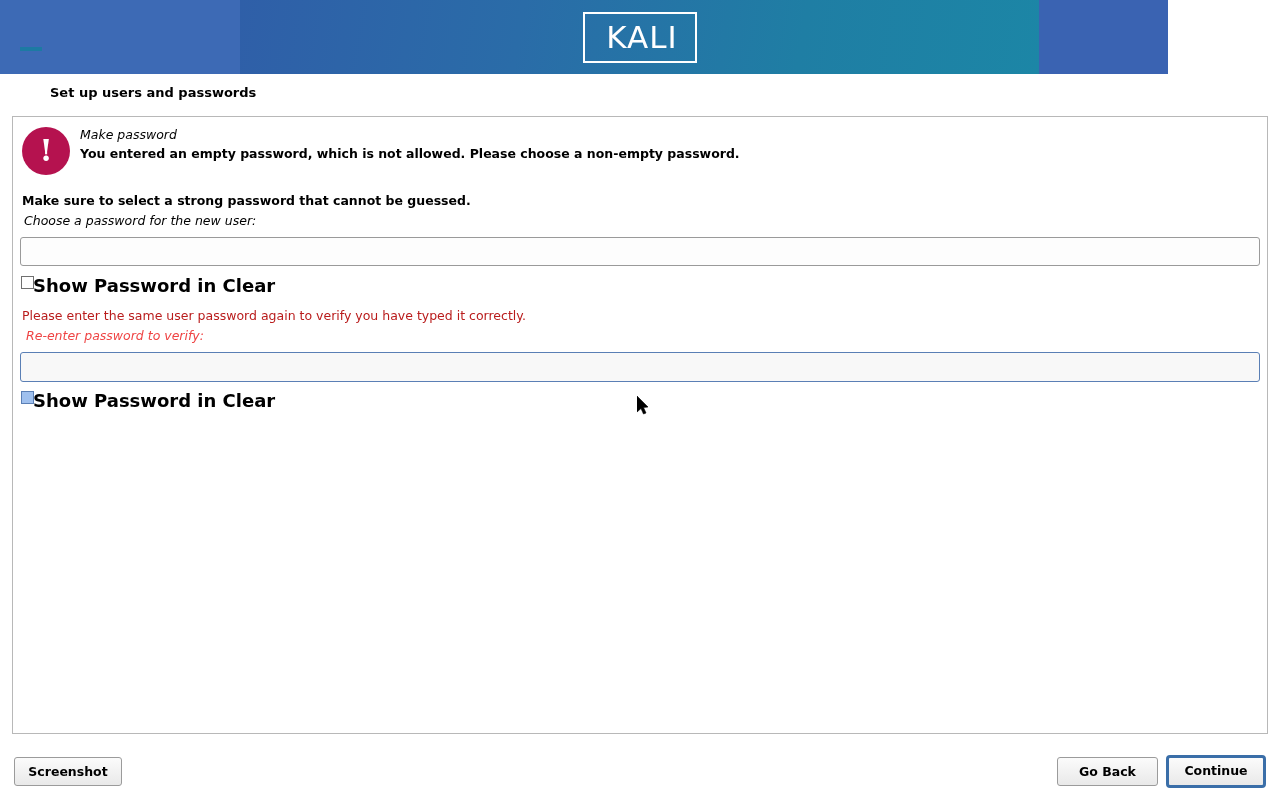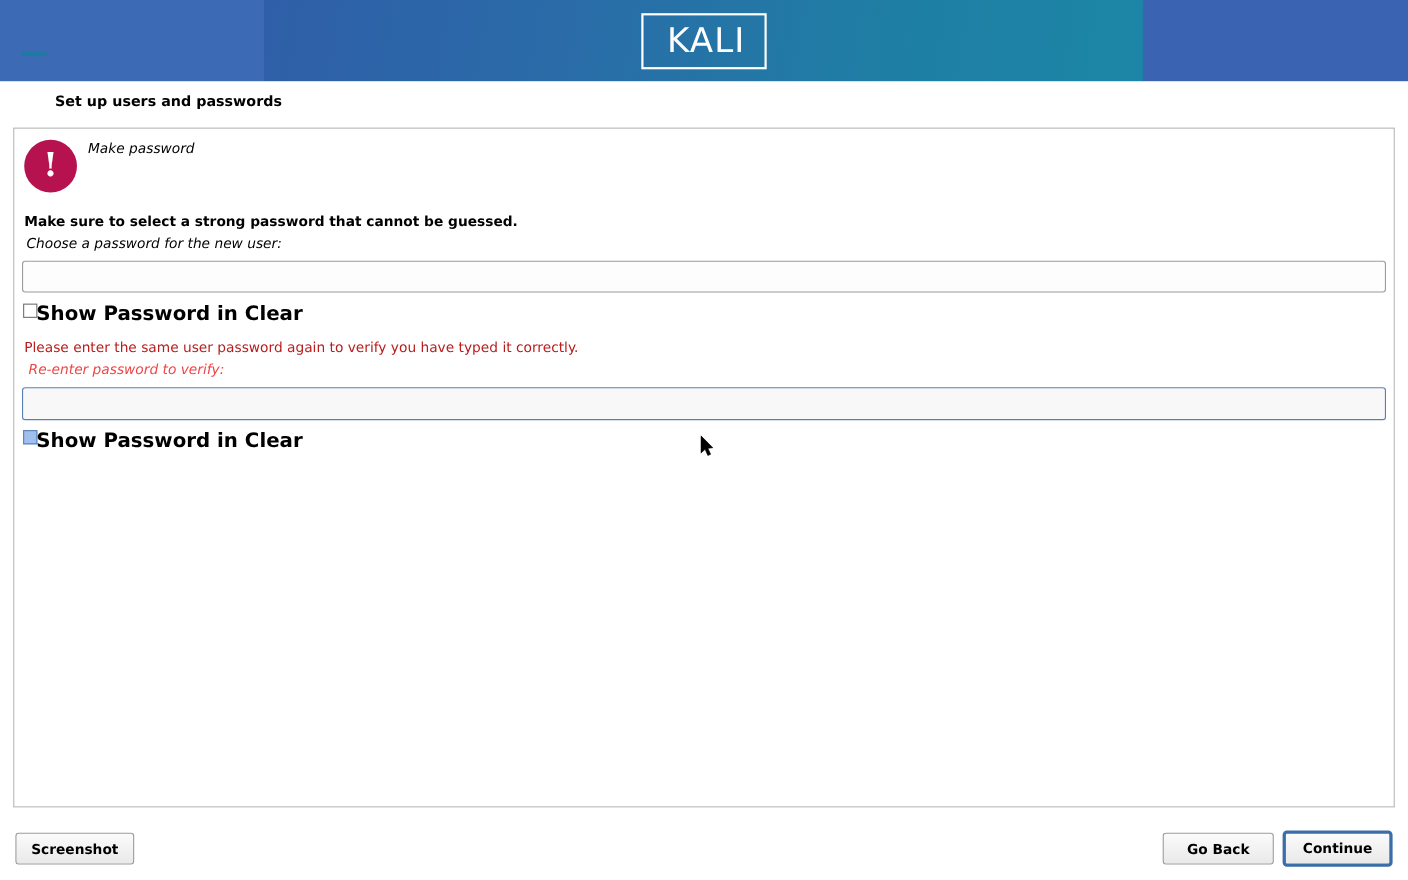--- a/index.html
+++ b/index.html
@@ -17,21 +17,21 @@
     width: 1280px;
     height: 800px;
     background: #ffffff;
   }
 
   
   .banner {
     position: absolute;
     left: 0;
     top: 0;
-    width: 1280px;
+    width: 1168px;
     height: 74px;
     background: #4d7c0f;
     overflow: hidden;
   }
   .banner-center {
     position: absolute;
     left: 240px;
     top: 0;
     width: 800px;
     height: 74px;
@@ -319,20 +319,21 @@
   <div class="banner-bottom-line"></div>
 
   <div class="page-title">Set up users and passwords</div>
 
   <div class="panel"></div>
 
   <div class="error-icon">
     <div class="bang">!</div>
   </div>
   <div class="error-title">Make password</div>
+  <div class="error-text">You entered an empty password, which is not allowed. Please choose a non-empty password.</div>
 
   <div class="strong-note">Make sure to select a strong password that cannot be guessed.</div>
   <div class="field-label-1">Choose a password for the new user:</div>
   <input class="pw-input-1" type="password" value="" style="">
 
   <div class="check-row-1">
     <span class="chk"></span>
     <span class="chk-label">Show Password in Clear</span>
   </div>
 

